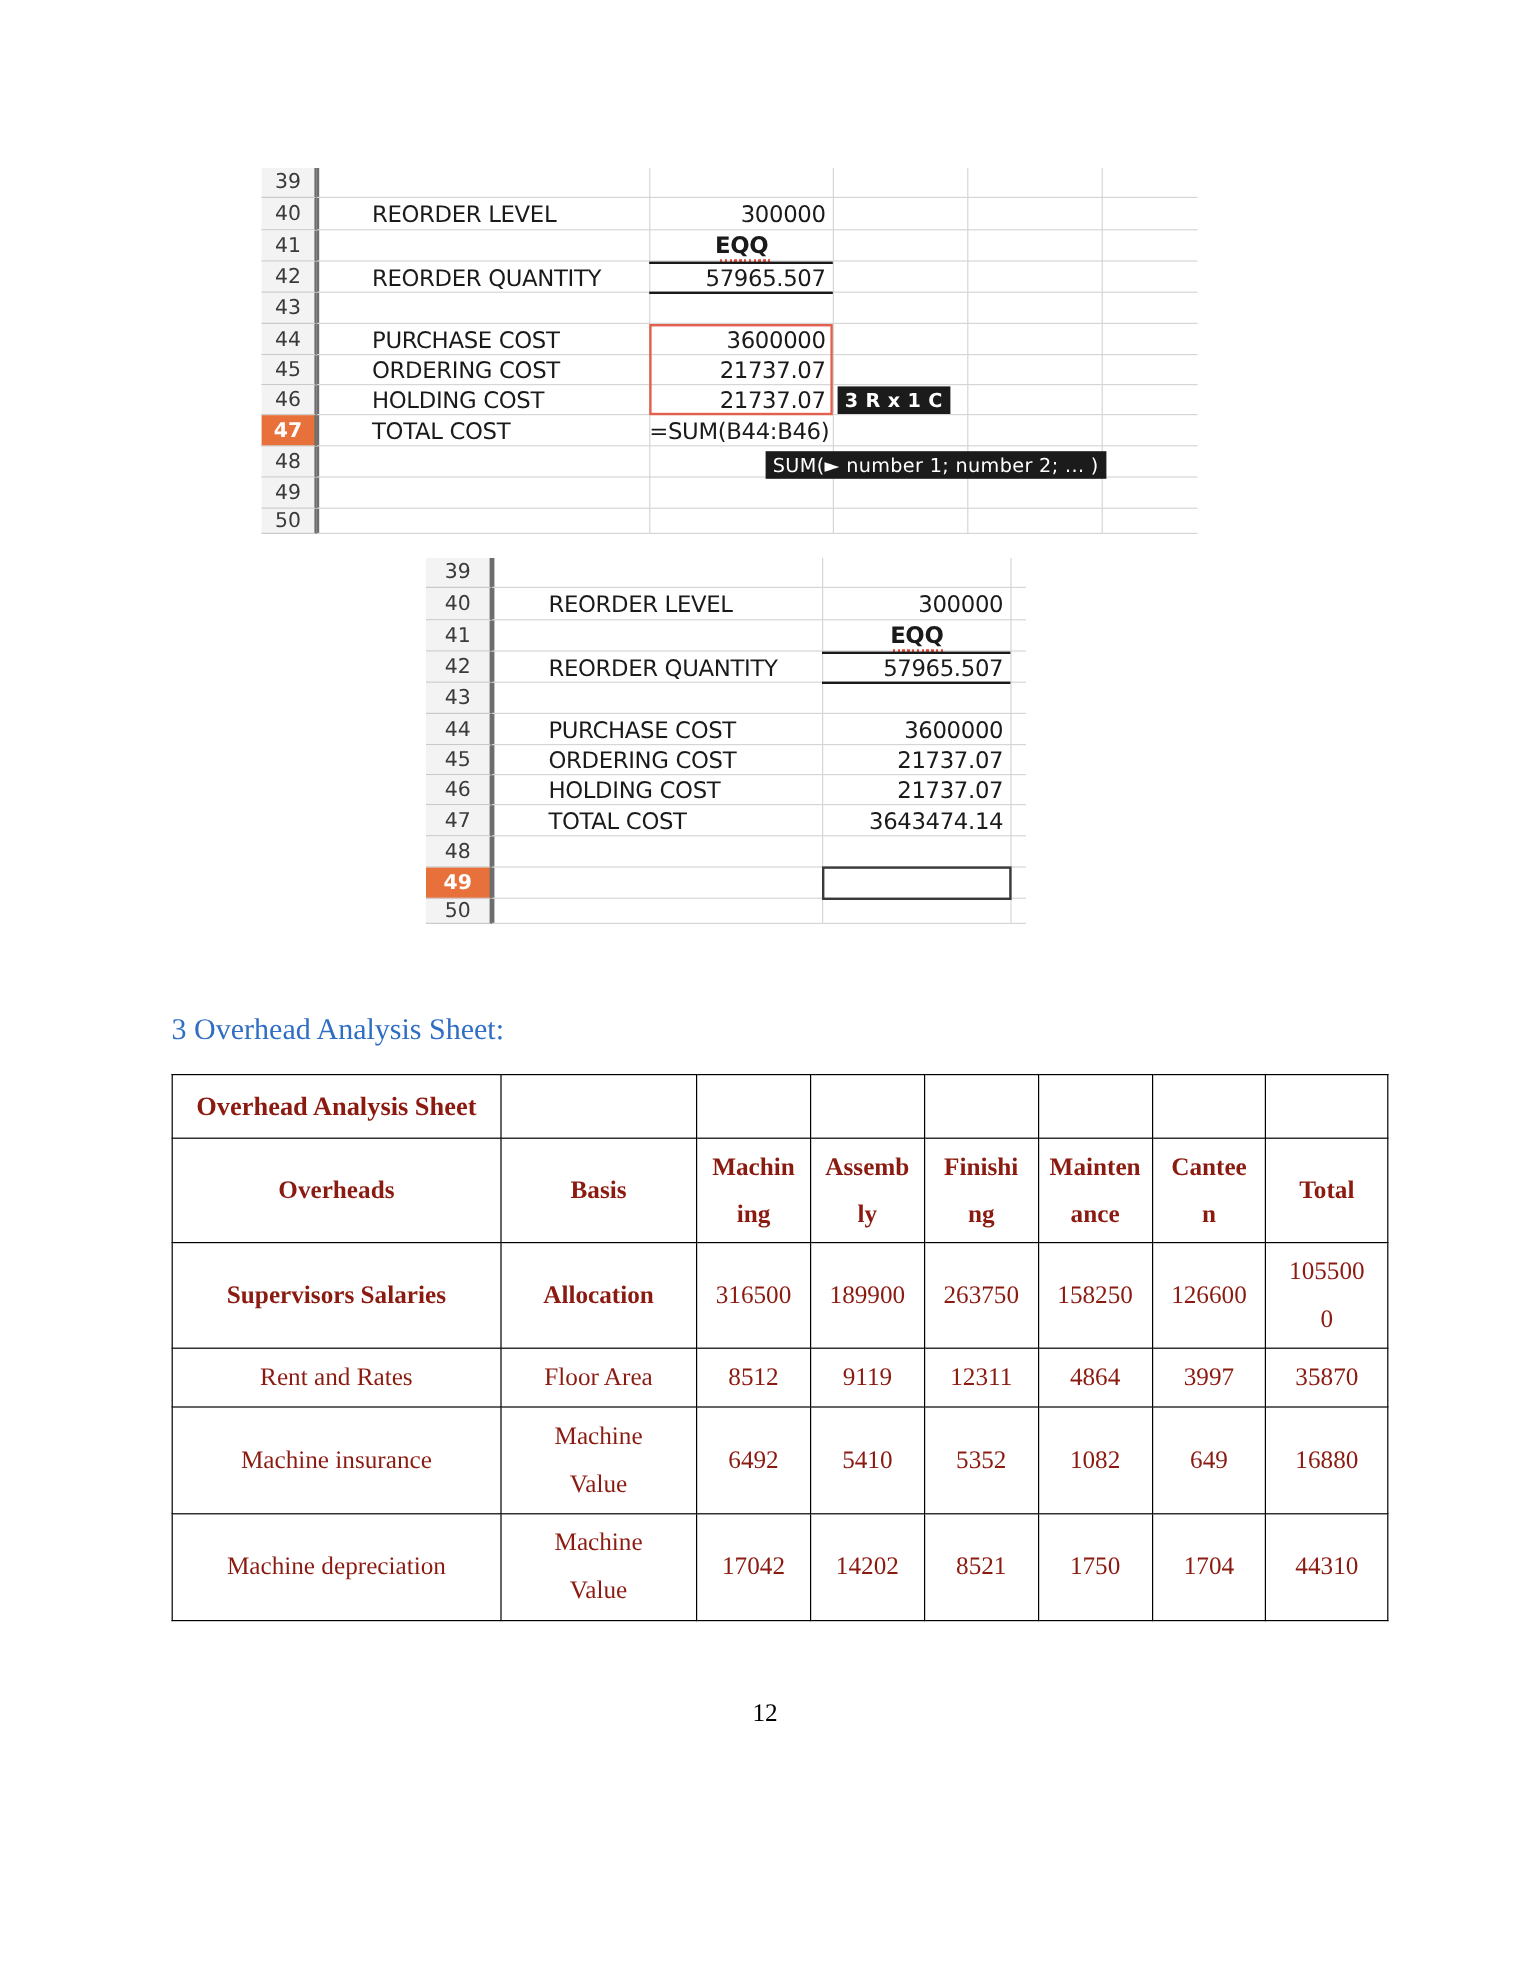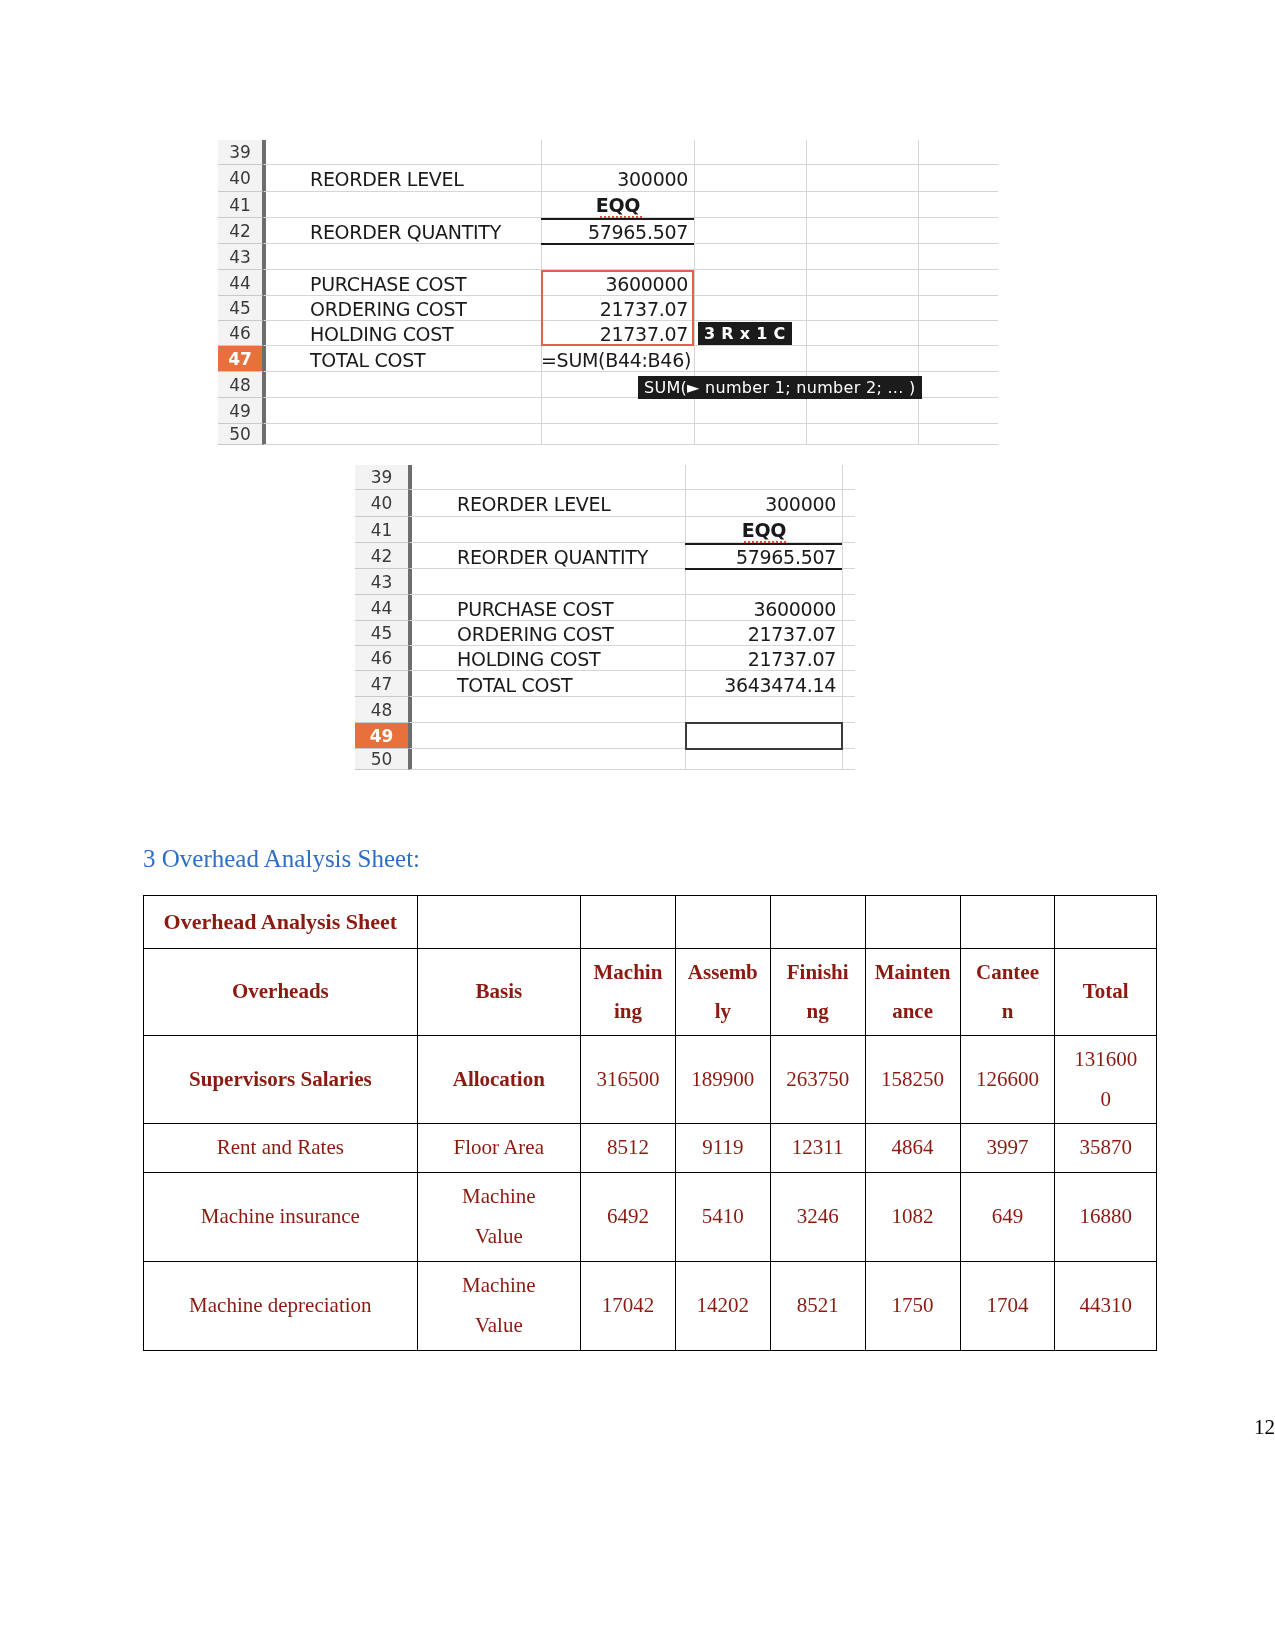--- a/index.html
+++ b/index.html
@@ -161,21 +161,21 @@
   .col-overheads { width: 248px; }
   .col-basis     { width: 148px; }
   .col-dept      { width: 86px; }
   .col-total     { width: 92px; }
 
   .page-number {
     position: absolute;
     left: 0;
     top: 1415px;
     width: 1275px;
-    text-align: right;
+    text-align: center;
     font-family: "Liberation Serif", serif;
     font-size: 21px;
     color: #000000;
   }
 </style>
 </head>
 <body>
 
 <div class="ss1">
   <div class="sgrid">
@@ -347,21 +347,21 @@
 
     <tr>
       <td class="bold">Supervisors Salaries</td>
       <td class="bold">Allocation</td>
       <td>316500</td>
       <td>189900</td>
       <td>263750</td>
       <td>158250</td>
       <td>126600</td>
       <td>
-        <span>131600</span><br>
+        <span>105500</span><br>
         <span>0</span>
       </td>
     </tr>
 
 
     <tr>
       <td>Rent and Rates</td>
       <td>Floor Area</td>
       <td>8512</td>
       <td>9119</td>
@@ -372,21 +372,21 @@
     </tr>
 
     <tr>
       <td>Machine insurance</td>
       <td>
         <span>Machine</span><br>
         <span>Value</span>
       </td>
       <td>6492</td>
       <td>5410</td>
-      <td>3246</td>
+      <td>5352</td>
       <td>1082</td>
       <td>649</td>
       <td>16880</td>
     </tr>
 
     <tr>
       <td>Machine depreciation</td>
       <td>
         <span>Machine</span><br>
         <span>Value</span>

